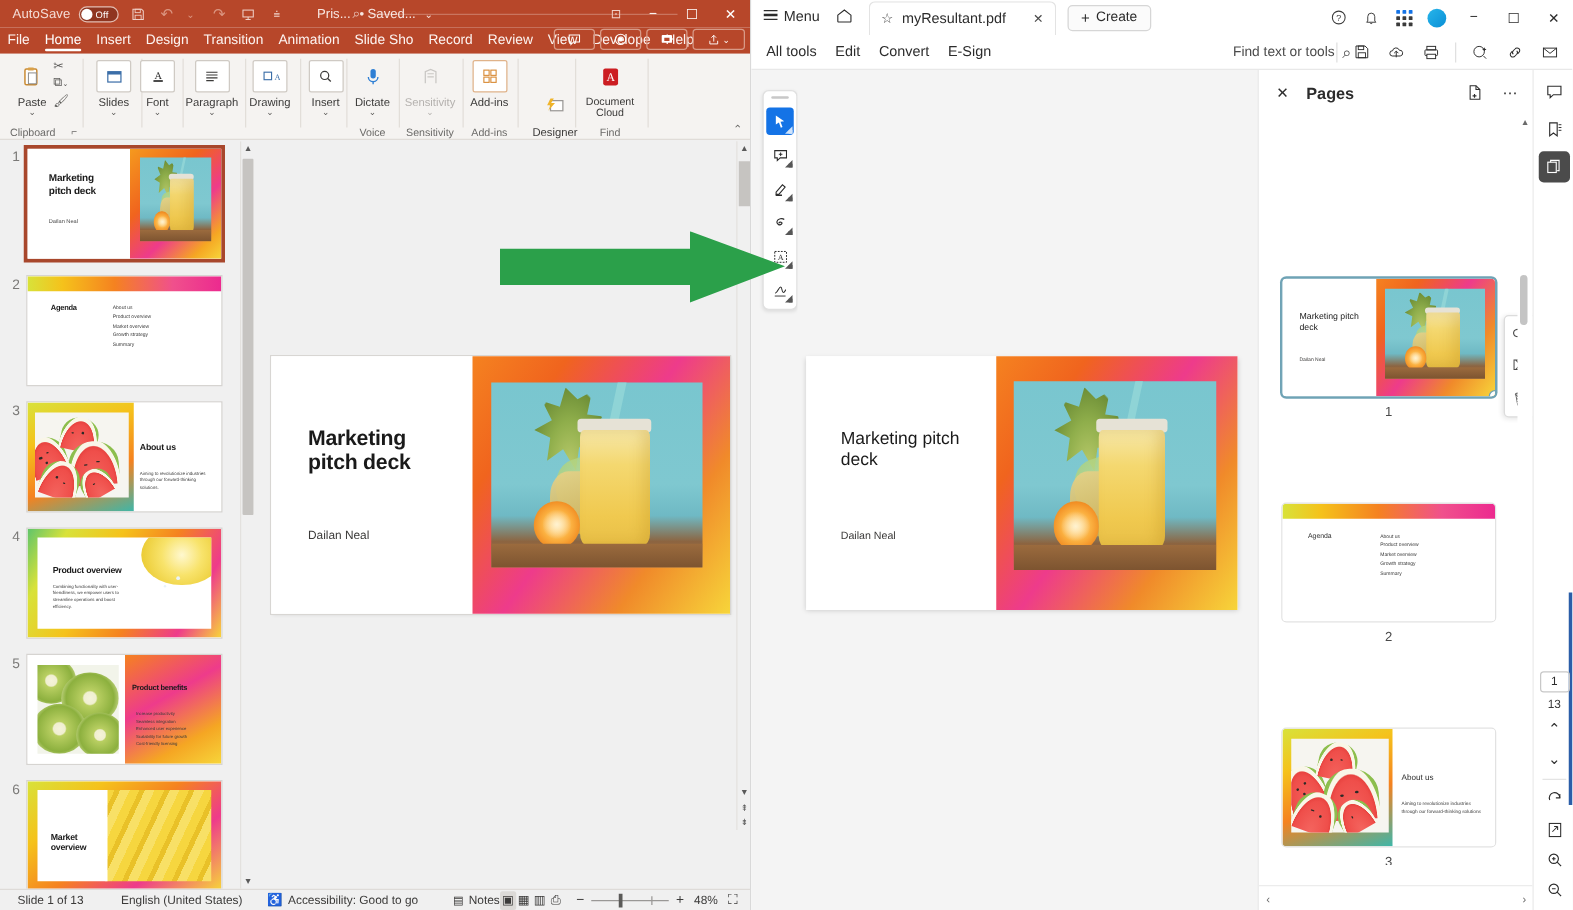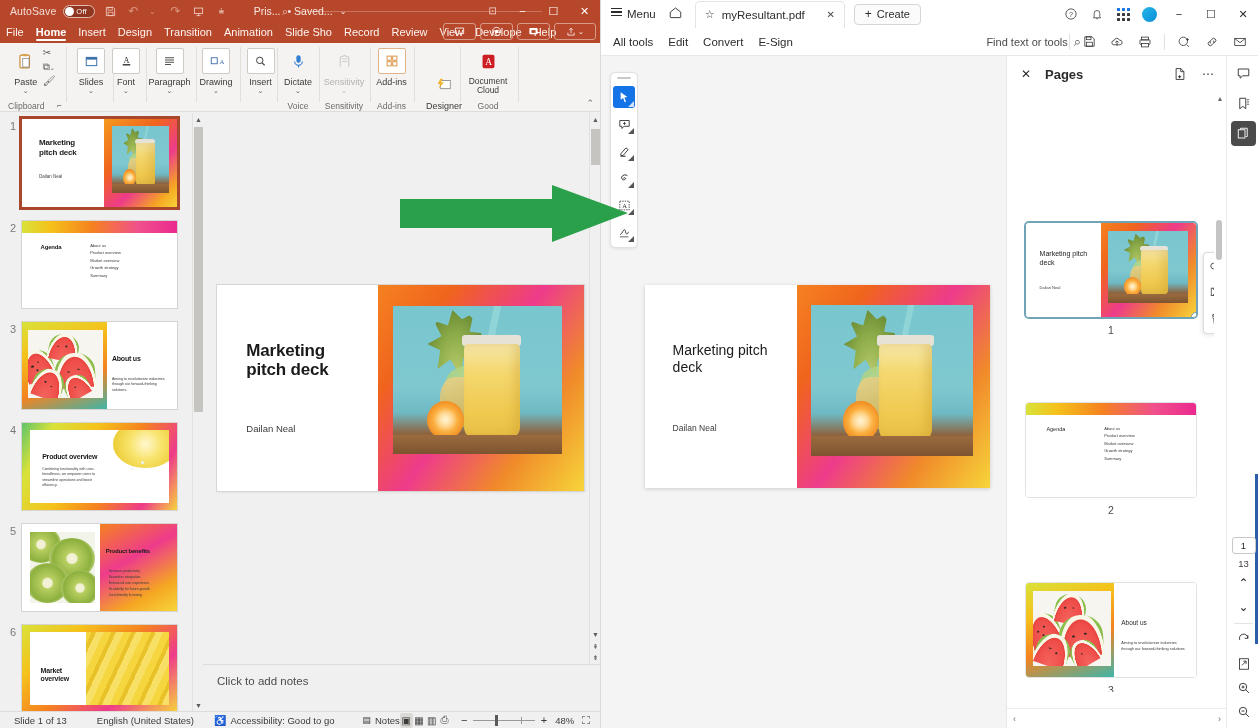--- a/index.html
+++ b/index.html
@@ -47,21 +47,21 @@
   .ribbon-search-line { position: absolute; left: 296px; top: 11px; width: 246px; height: 1px;
      background: rgba(255,255,255,.25); }
   .restore-ico { position: absolute; right: 103px; top: 5px; font-size: 10px; color: #f0cfc6; }
 
   .ppt-tabs {
     position: absolute; left: 0; top: 22px; width: 600px; height: 21px;
     background: #b7472a; display: flex; align-items: flex-end; font-size: 11px;
   }
   .ppt-tab { padding: 0 6px; height: 20px; line-height: 19px; color: #fdf4f1; white-space: nowrap;
      overflow: hidden; }
-  .ppt-tab.active { color: #ffffff; font-weight: bold; position: relative; }
+  .ppt-tab.active { color: #ffffff; font-weight: normal; position: relative; }
   .ppt-tab.active::after {
     content: ""; position: absolute; left: 6px; right: 6px; bottom: 2px; height: 2px;
     background: #ffffff; border-radius: 1px;
   }
   .tabs-right { position: absolute; right: 4px; top: 1px; display: flex; gap: 4px; }
   .tab-btn {
     width: 33px; height: 17px; border: 1px solid #d89a87; border-radius: 3px;
     display: flex; align-items: center; justify-content: center; font-size: 9px; color: #ffffff;
   }
   .tab-btn.wide { width: 42px; gap: 2px; }
@@ -559,21 +559,21 @@
       <div class="rgroup" style="left:460px;width:56px;">
         <div class="rbtn">
           <span class="bx nb">
             <svg width="17" height="17" viewBox="0 0 20 20">
                 <rect x="3" y="2" width="14" height="16" rx="2" fill="#cc1d22"></rect>
                 <text x="10" y="14" font-size="11" text-anchor="middle" fill="#fff" font-family="Liberation Serif, serif">A</text>
               </svg>
           </span>
           <span class="tl" style="font-size:8.5px;text-align:center;white-space:normal;line-height:9px;">Document Cloud</span>
         </div>
-        <span class="glabel">Good</span>
+        <span class="glabel">Find</span>
       </div>
       <div class="rsep" style="left:518px;"></div>
 
       <span class="ribbon-collapse">⌃</span>
     </div>
 
     <div class="thumbs">
 
       <div class="thumb-row" style="top:6px;">
         <span class="thumb-num">1</span>
@@ -725,23 +725,20 @@
       </div>
       <div class="ed-scroll">
         <span class="es-arrow" style="top:0;">▲</span>
         <div class="es-thumb"></div>
         <span class="es-arrow" style="bottom:24px;">▼</span>
         <span class="es-extra" style="bottom:12px;">⇞</span>
         <span class="es-extra" style="bottom:1px;">⇟</span>
       </div>
     </div>
 
-    <div class="notes-pane">
-      <span class="notes-text">Click to add notes</span>
-    </div>
 
     <div class="ppt-status">
       <span class="st-item" style="margin-left:14px;">Slide 1 of 13</span>
       <span class="st-item" style="margin-left:30px;">English (United States)</span>
       <span class="st-item" style="margin-left:20px;">
         <span style="font-size:10px;">♿</span>
         <span>Accessibility: Good to go</span>
       </span>
       <span class="st-item" style="margin-left:28px;">
         <span style="font-size:9px;">▤</span>

